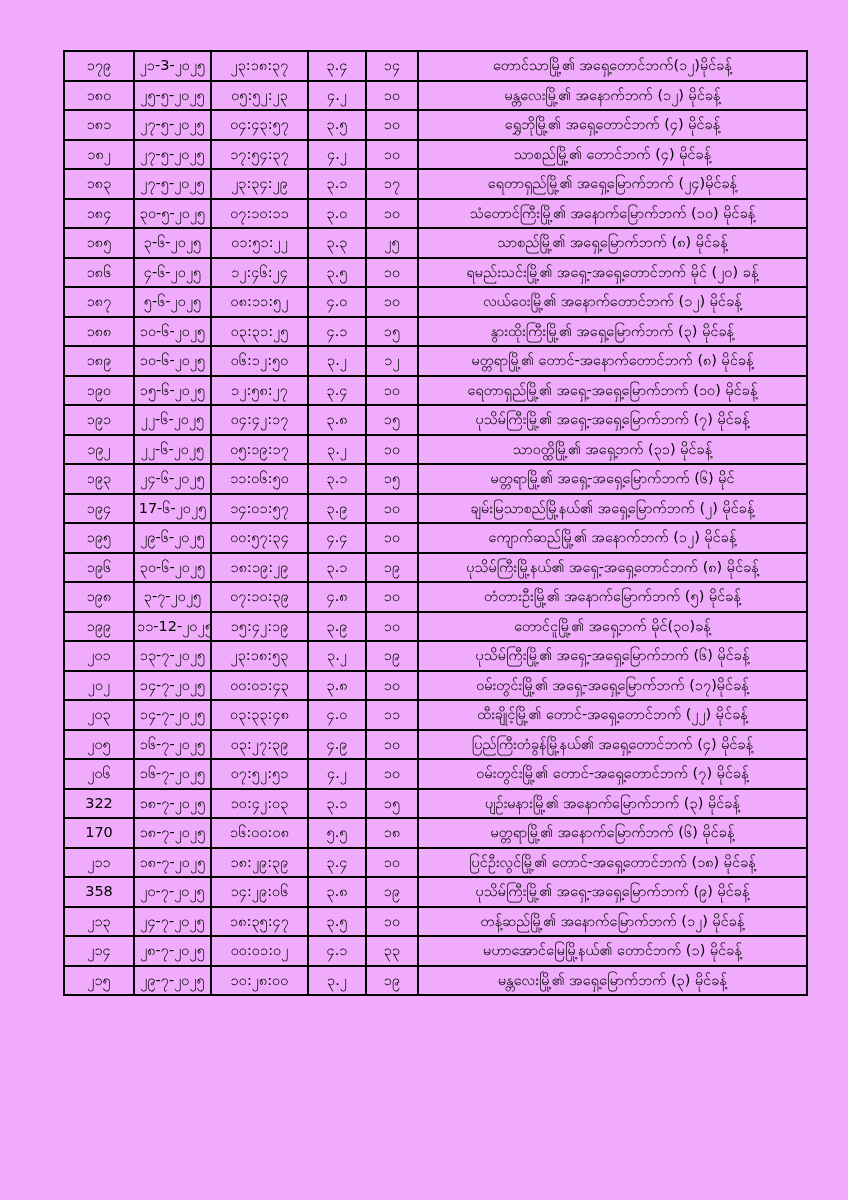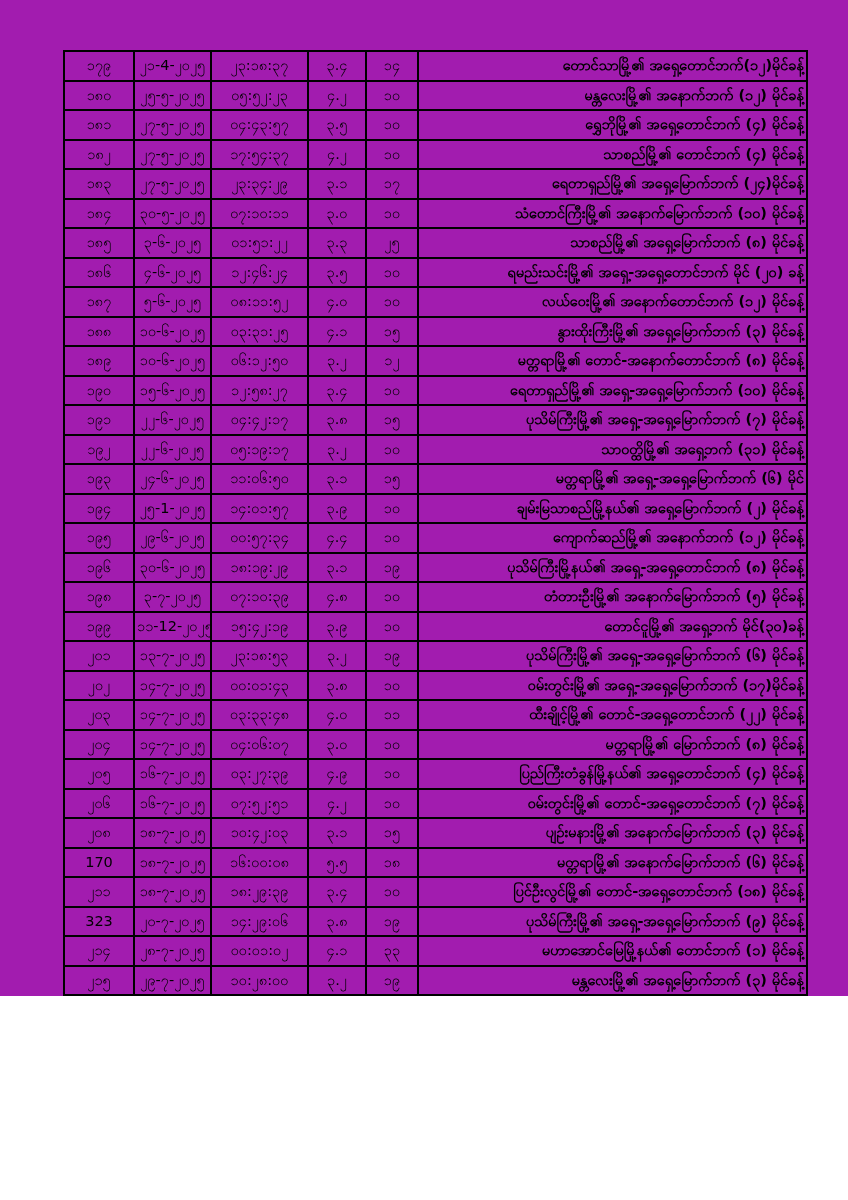--- a/index.html
+++ b/index.html
@@ -3,22 +3,22 @@
 <meta charset="utf-8">
 <style>
   html, body {
     margin: 0;
     padding: 0;
     background: #ffffff;
   }
   .page {
     position: relative;
     width: 848px;
-    height: 996px;
-    background: #a21caf;
+    height: 1200px;
+    background: #f0abfc;
     font-family: "DejaVu Sans", sans-serif;
     color: #000000;
     overflow: hidden;
   }
   table.quake-table {
     position: absolute;
     left: 63px;
     top: 50px;
     border-collapse: collapse;
     table-layout: fixed;
@@ -30,22 +30,21 @@
     padding: 0 2px;
     font-size: 14.5px;
     line-height: 1.05;
     text-align: center;
     vertical-align: middle;
     white-space: nowrap;
     overflow: hidden;
     color: #000000;
   }
   table.quake-table td.loc {
-    text-align: right;
-    font-weight: bold;
+    text-align: center;
   }
   col.c-no   { width: 70px; }
   col.c-date { width: 77px; }
   col.c-time { width: 97px; }
   col.c-mag  { width: 58px; }
   col.c-dep  { width: 52px; }
   col.c-loc  { width: 389px; }
 </style>
 </head>
 <body>
@@ -56,21 +55,21 @@
       <col class="c-no">
       <col class="c-date">
       <col class="c-time">
       <col class="c-mag">
       <col class="c-dep">
       <col class="c-loc">
     </colgroup>
     <tbody id="table-body">
     <tr>
       <td>၁၇၉</td>
-      <td>၂၁-4-၂၀၂၅</td>
+      <td>၂၁-3-၂၀၂၅</td>
       <td>၂၃:၁၈:၃၇</td>
       <td>၃.၄</td>
       <td>၁၄</td>
       <td class="loc">တောင်သာမြို့၏ အရှေ့တောင်ဘက်(၁၂)မိုင်ခန့်</td>
     </tr>
 
     <tr>
       <td>၁၈၀</td>
       <td>၂၅-၅-၂၀၂၅</td>
       <td>၀၅:၅၂:၂၃</td>
@@ -191,21 +190,21 @@
       <td>၁၉၃</td>
       <td>၂၄-၆-၂၀၂၅</td>
       <td>၁၁:၀၆:၅၀</td>
       <td>၃.၁</td>
       <td>၁၅</td>
       <td class="loc">မတ္တရာမြို့၏ အရှေ့-အရှေ့မြောက်ဘက် (၆) မိုင်</td>
     </tr>
 
     <tr>
       <td>၁၉၄</td>
-      <td>၂၅-1-၂၀၂၅</td>
+      <td>17-၆-၂၀၂၅</td>
       <td>၁၄:၀၁:၅၇</td>
       <td>၃.၉</td>
       <td>၁၀</td>
       <td class="loc">ချမ်းမြသာစည်မြို့နယ်၏ အရှေ့မြောက်ဘက် (၂) မိုင်ခန့်</td>
     </tr>
 
     <tr>
       <td>၁၉၅</td>
       <td>၂၉-၆-၂၀၂၅</td>
       <td>၀၀:၅၇:၃၄</td>
@@ -263,28 +262,20 @@
 
     <tr>
       <td>၂၀၃</td>
       <td>၁၄-၇-၂၀၂၅</td>
       <td>၀၃:၃၃:၄၈</td>
       <td>၄.၀</td>
       <td>၁၁</td>
       <td class="loc">ထီးချိုင့်မြို့၏ တောင်-အရှေ့တောင်ဘက် (၂၂) မိုင်ခန့်</td>
     </tr>
 
-    <tr>
-      <td>၂၀၄</td>
-      <td>၁၄-၇-၂၀၂၅</td>
-      <td>၀၄:၀၆:၀၇</td>
-      <td>၃.၀</td>
-      <td>၁၀</td>
-      <td class="loc">မတ္တရာမြို့၏ မြောက်ဘက် (၈) မိုင်ခန့်</td>
-    </tr>
 
     <tr>
       <td>၂၀၅</td>
       <td>၁၆-၇-၂၀၂၅</td>
       <td>၀၃:၂၇:၃၉</td>
       <td>၄.၉</td>
       <td>၁၀</td>
       <td class="loc">ပြည်ကြီးတံခွန်မြို့နယ်၏ အရှေ့တောင်ဘက် (၄) မိုင်ခန့်</td>
     </tr>
 
@@ -292,21 +283,21 @@
       <td>၂၀၆</td>
       <td>၁၆-၇-၂၀၂၅</td>
       <td>၀၇:၅၂:၅၁</td>
       <td>၄.၂</td>
       <td>၁၀</td>
       <td class="loc">ဝမ်းတွင်းမြို့၏ တောင်-အရှေ့တောင်ဘက် (၇) မိုင်ခန့်</td>
     </tr>
 
 
     <tr>
-      <td>၂၀၈</td>
+      <td>322</td>
       <td>၁၈-၇-၂၀၂၅</td>
       <td>၁၀:၄၂:၀၃</td>
       <td>၃.၁</td>
       <td>၁၅</td>
       <td class="loc">ပျဉ်းမနားမြို့၏ အနောက်မြောက်ဘက် (၃) မိုင်ခန့်</td>
     </tr>
 
 
     <tr>
       <td>170</td>
@@ -320,28 +311,36 @@
     <tr>
       <td>၂၁၁</td>
       <td>၁၈-၇-၂၀၂၅</td>
       <td>၁၈:၂၉:၃၉</td>
       <td>၃.၄</td>
       <td>၁၀</td>
       <td class="loc">ပြင်ဦးလွင်မြို့၏ တောင်-အရှေ့တောင်ဘက် (၁၈) မိုင်ခန့်</td>
     </tr>
 
     <tr>
-      <td>323</td>
+      <td>358</td>
       <td>၂၀-၇-၂၀၂၅</td>
       <td>၁၄:၂၉:၀၆</td>
       <td>၃.၈</td>
       <td>၁၉</td>
       <td class="loc">ပုသိမ်ကြီးမြို့၏ အရှေ့-အရှေ့မြောက်ဘက် (၉) မိုင်ခန့်</td>
     </tr>
 
+    <tr>
+      <td>၂၁၃</td>
+      <td>၂၄-၇-၂၀၂၅</td>
+      <td>၁၈:၃၅:၄၇</td>
+      <td>၃.၅</td>
+      <td>၁၀</td>
+      <td class="loc">တန့်ဆည်မြို့၏ အနောက်မြောက်ဘက် (၁၂) မိုင်ခန့်</td>
+    </tr>
 
     <tr>
       <td>၂၁၄</td>
       <td>၂၈-၇-၂၀၂၅</td>
       <td>၀၀:၀၁:၀၂</td>
       <td>၄.၁</td>
       <td>၃၃</td>
       <td class="loc">မဟာအောင်မြေမြို့နယ်၏ တောင်ဘက် (၁) မိုင်ခန့်</td>
     </tr>
 

